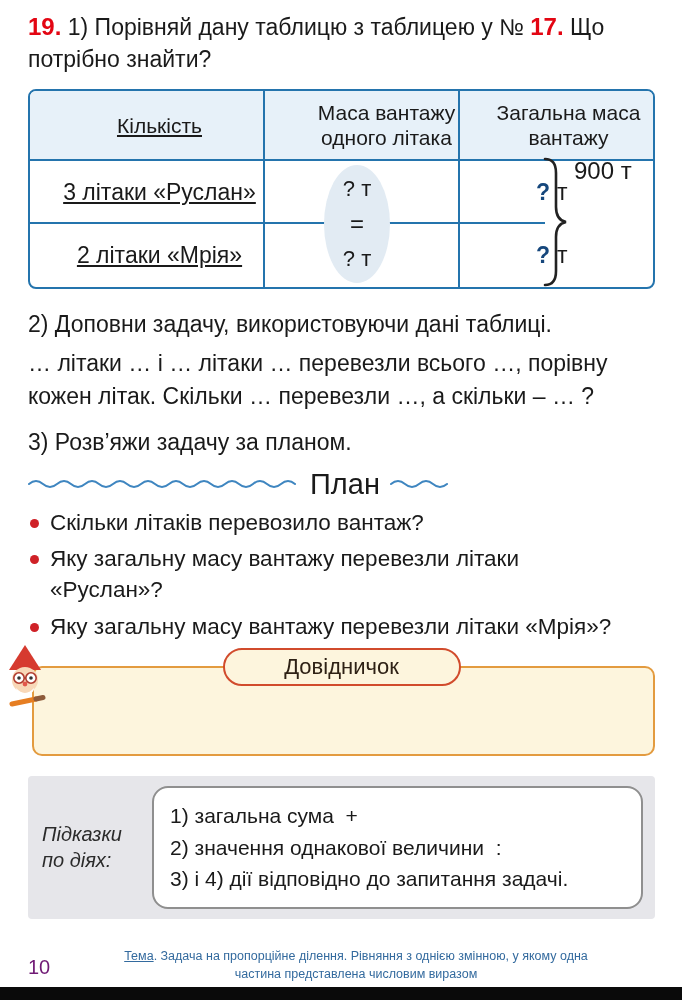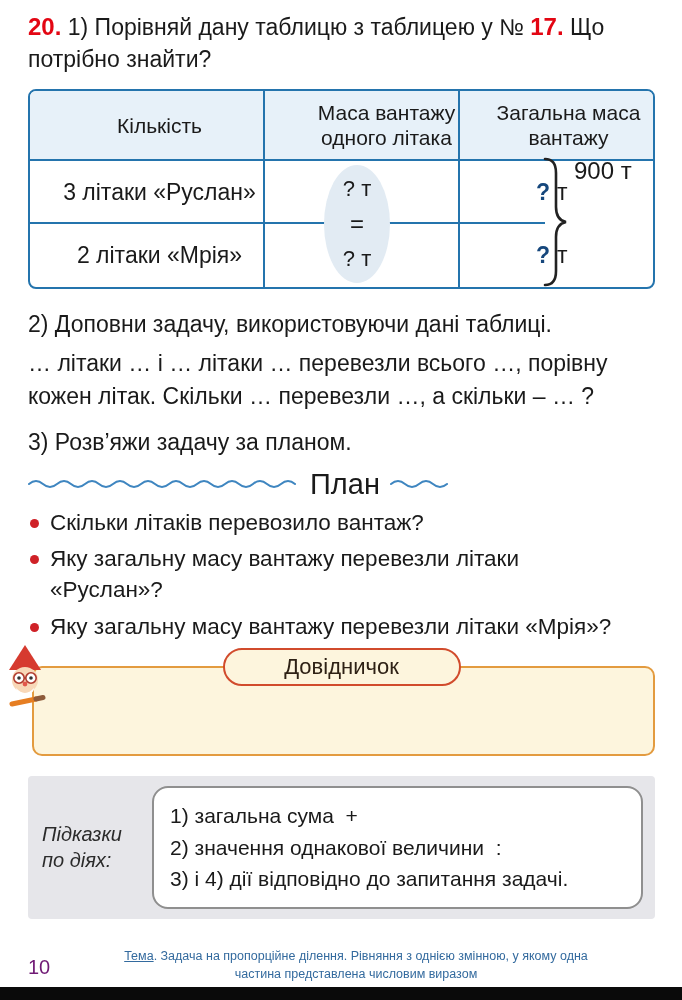--- a/index.html
+++ b/index.html
@@ -14,21 +14,21 @@
   .intro { font-size:23px; line-height:1.38; }
   .red-num { color:#e30613; font-weight:bold; font-size:24px; }
 
   
   .xtable { position:relative; margin-top:14px; width:627px; height:200px;
     border:2px solid #2474ad; border-radius:8px; background:#fff; }
   .thead { display:flex; height:70px; background:#e7f1f9; border-bottom:2px solid #2474ad;
     border-radius:6px 6px 0 0; }
   .th { display:flex; align-items:center; justify-content:center; text-align:center;
     font-size:21px; line-height:1.2; padding:0 6px; }
-  .c1 { width:259px; } .c2 { width:195px; } .c3 { flex:1; }
+  .c1 { width:259px;text-decoration:underline; } .c2 { width:195px; } .c3 { flex:1; }
   .trow { display:flex; height:63px; }
   .td { display:flex; align-items:center; }
   .td.c1 { justify-content:center; font-size:23px; }
   .td.c3 { justify-content:flex-start; padding-left:52px; font-size:23px; }
   .td.c3 .q { font-weight:bold; color:#16477c; margin-right:7px; }
   .vline { position:absolute; top:0; bottom:0; width:2px; background:#2474ad; z-index:3; }
   .v1 { left:233px; } .v2 { left:428px; }
   .divider { position:absolute; left:0; top:131px; width:515px; height:2px; background:#2474ad; z-index:1; }
   .oval { position:absolute; left:294px; top:74px; width:66px; height:118px;
     background:#e2ebf3; border-radius:50%; display:flex; flex-direction:column;
@@ -79,21 +79,21 @@
   .theme .u { text-decoration:underline;margin-top:6px; }
   .blackbar { position:absolute; left:0; right:0; bottom:0; height:13px; background:#0a0a0a; }
 </style>
 </head>
 <body>
 
 <div class="page">
   <div class="content">
 
     <p class="intro">
-      <span class="red-num">20.</span>
+      <span class="red-num">19.</span>
       <span>1) Порівняй дану таблицю з таблицею у №&nbsp;</span><span class="red-num">17.</span><span> Що потрібно знайти?</span>
     </p>
 
     <div class="xtable">
       <div class="thead">
         <div class="th c1">Кількість</div>
         <div class="th c2">Маса вантажу одного літака</div>
         <div class="th c3">Загальна маса вантажу</div>
       </div>
       <div class="trow">

